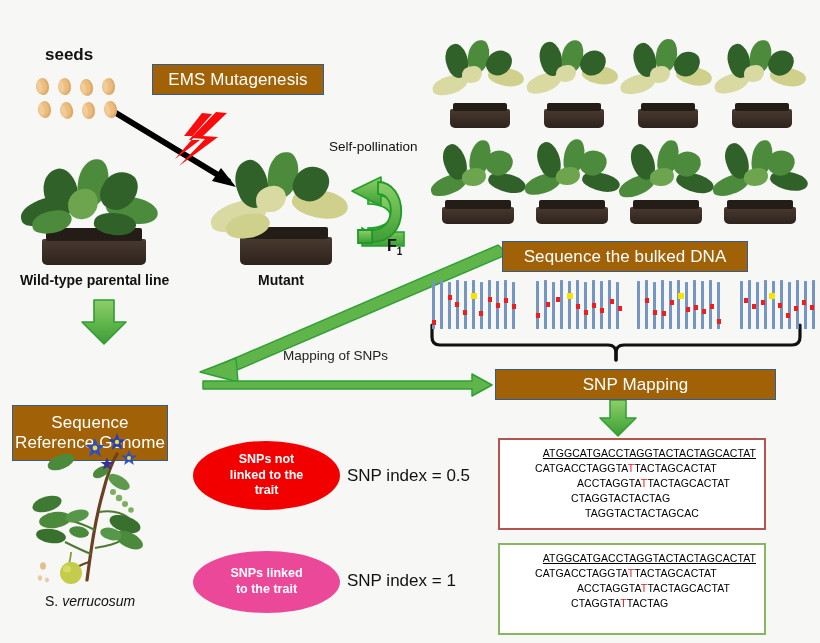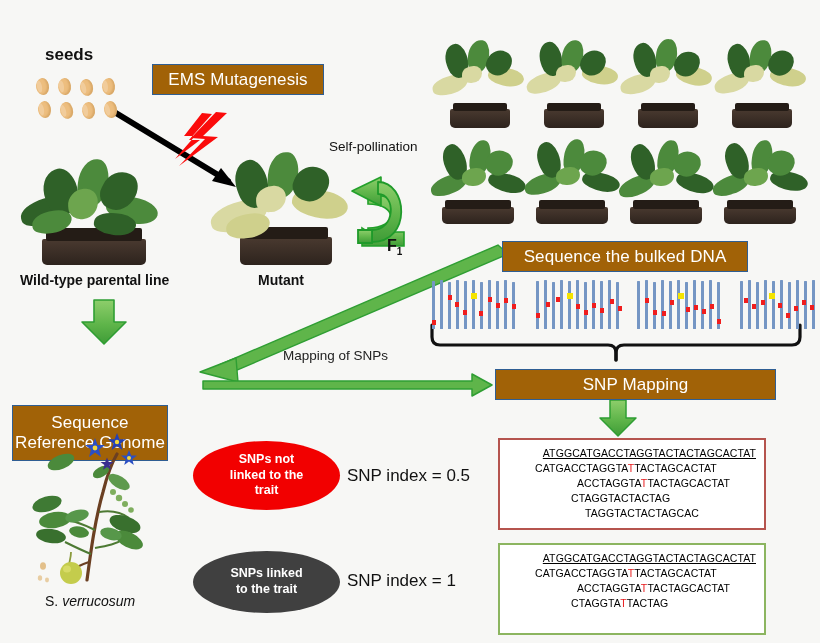--- a/index.html
+++ b/index.html
@@ -43,21 +43,21 @@
   .lbl-f1 sub{font-size:10px;}
 
   
   .ellipse{
     position:absolute;border-radius:50%;
     display:flex;align-items:center;justify-content:center;
     text-align:center;color:#fff;font-weight:bold;font-size:12.5px;
     line-height:1.25;box-sizing:border-box;padding:2px 6px;
   }
   .ellipse-red{background:#f20000;}
-  .ellipse-green{background:#404040;}
+  .ellipse-green{background:#ec4899;}
 
   
   .seqbox{
     position:absolute;background:#ffffff;
     box-sizing:border-box;
     padding:6px 8px 7px 8px;
     font-family:"Liberation Sans", sans-serif;
   }
   .seqbox.red{border:2px solid #b5544e;}
   .seqbox.green{border:2px solid #8cb560;}

